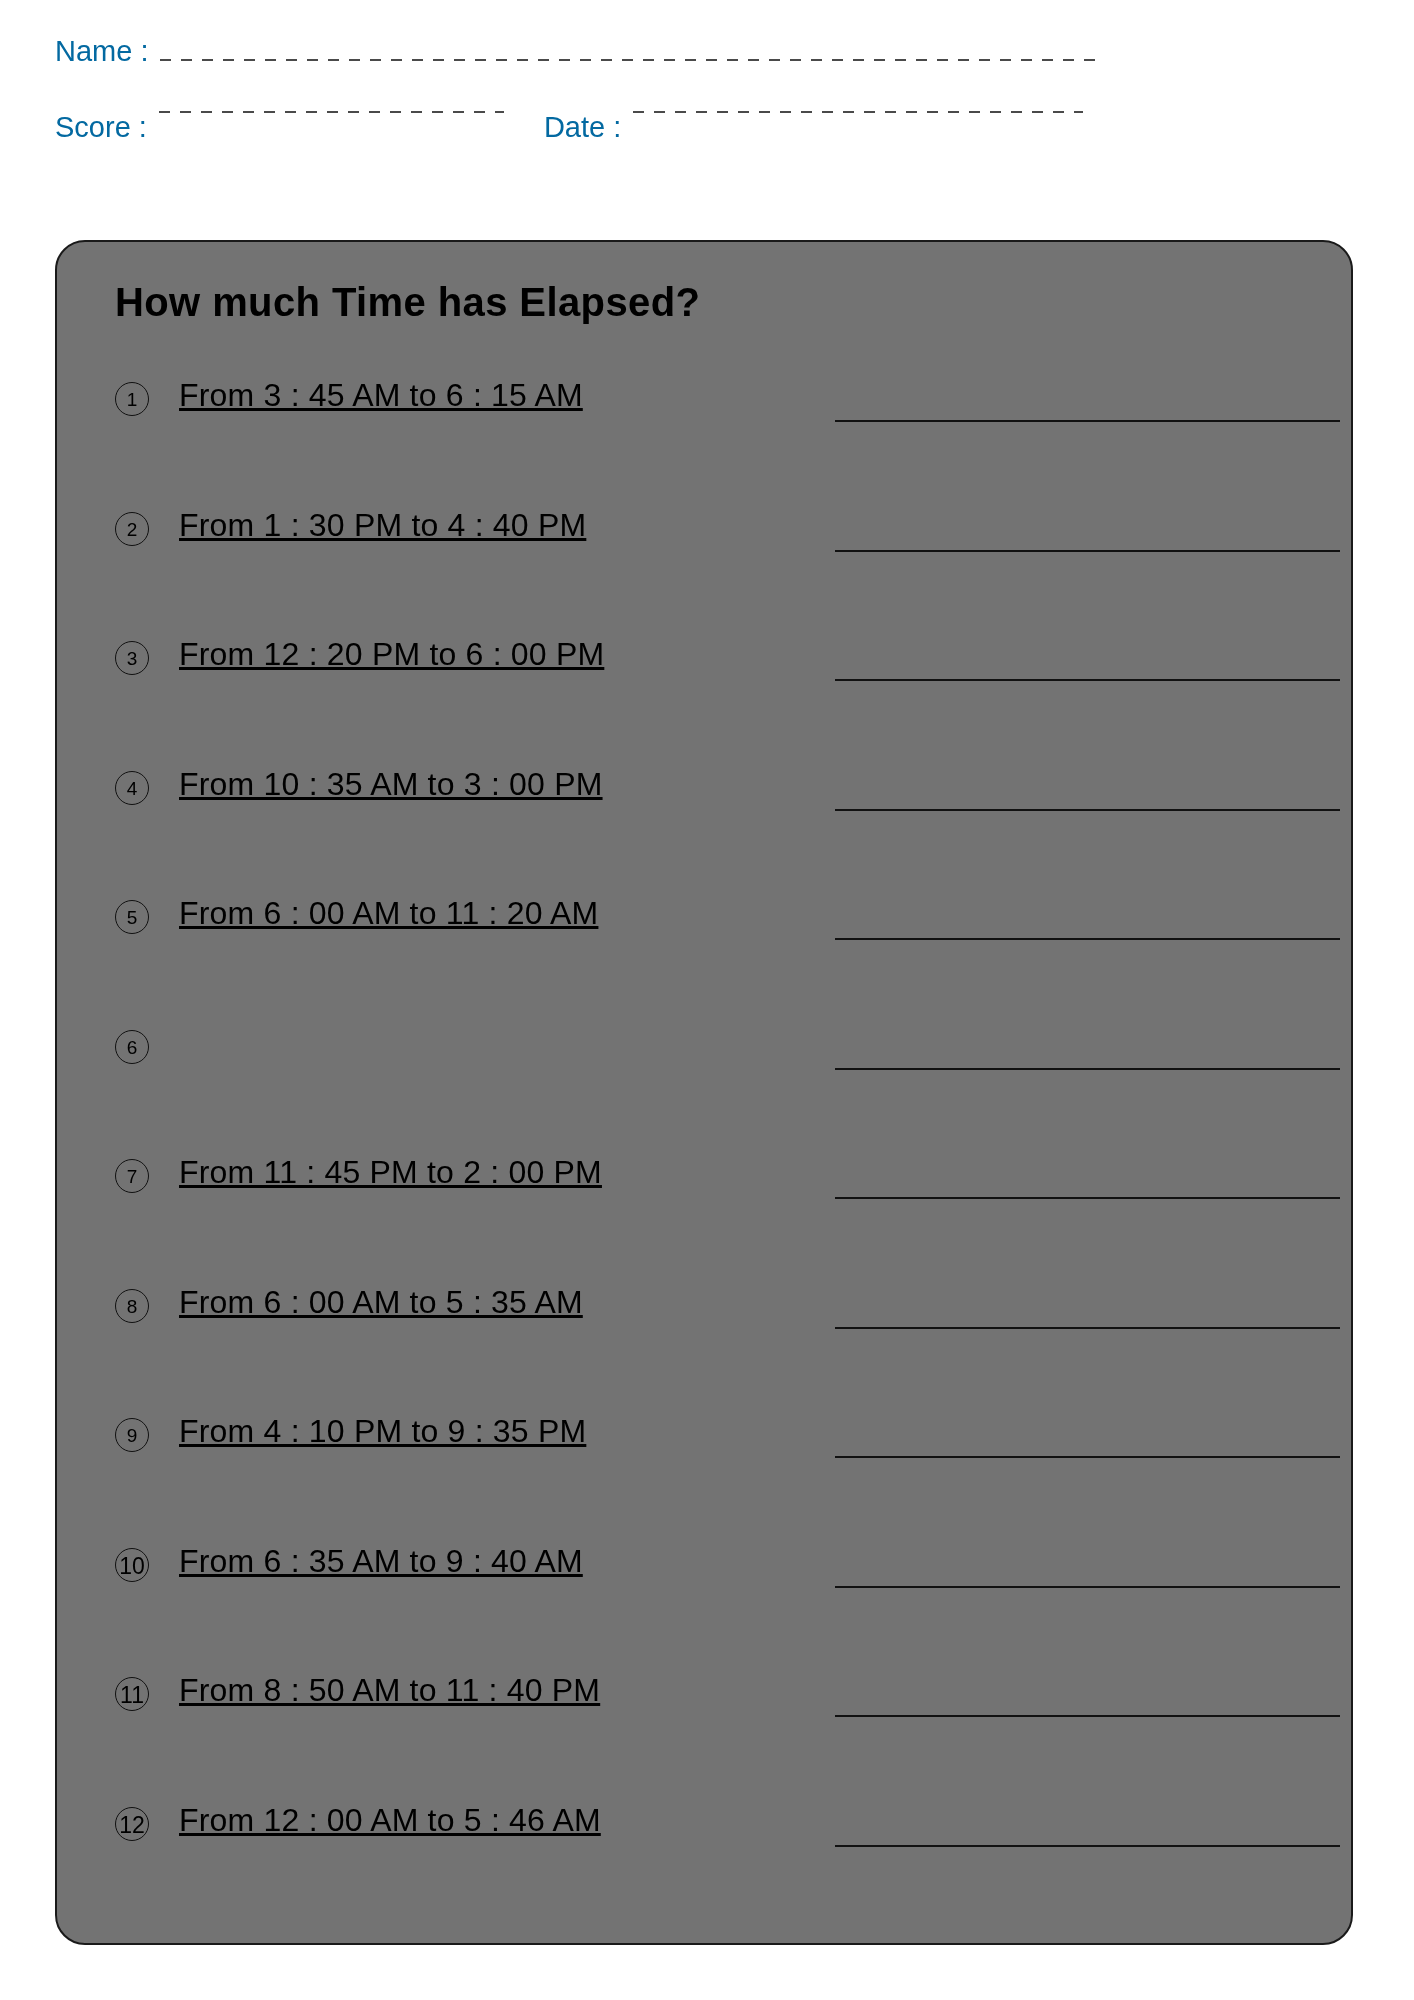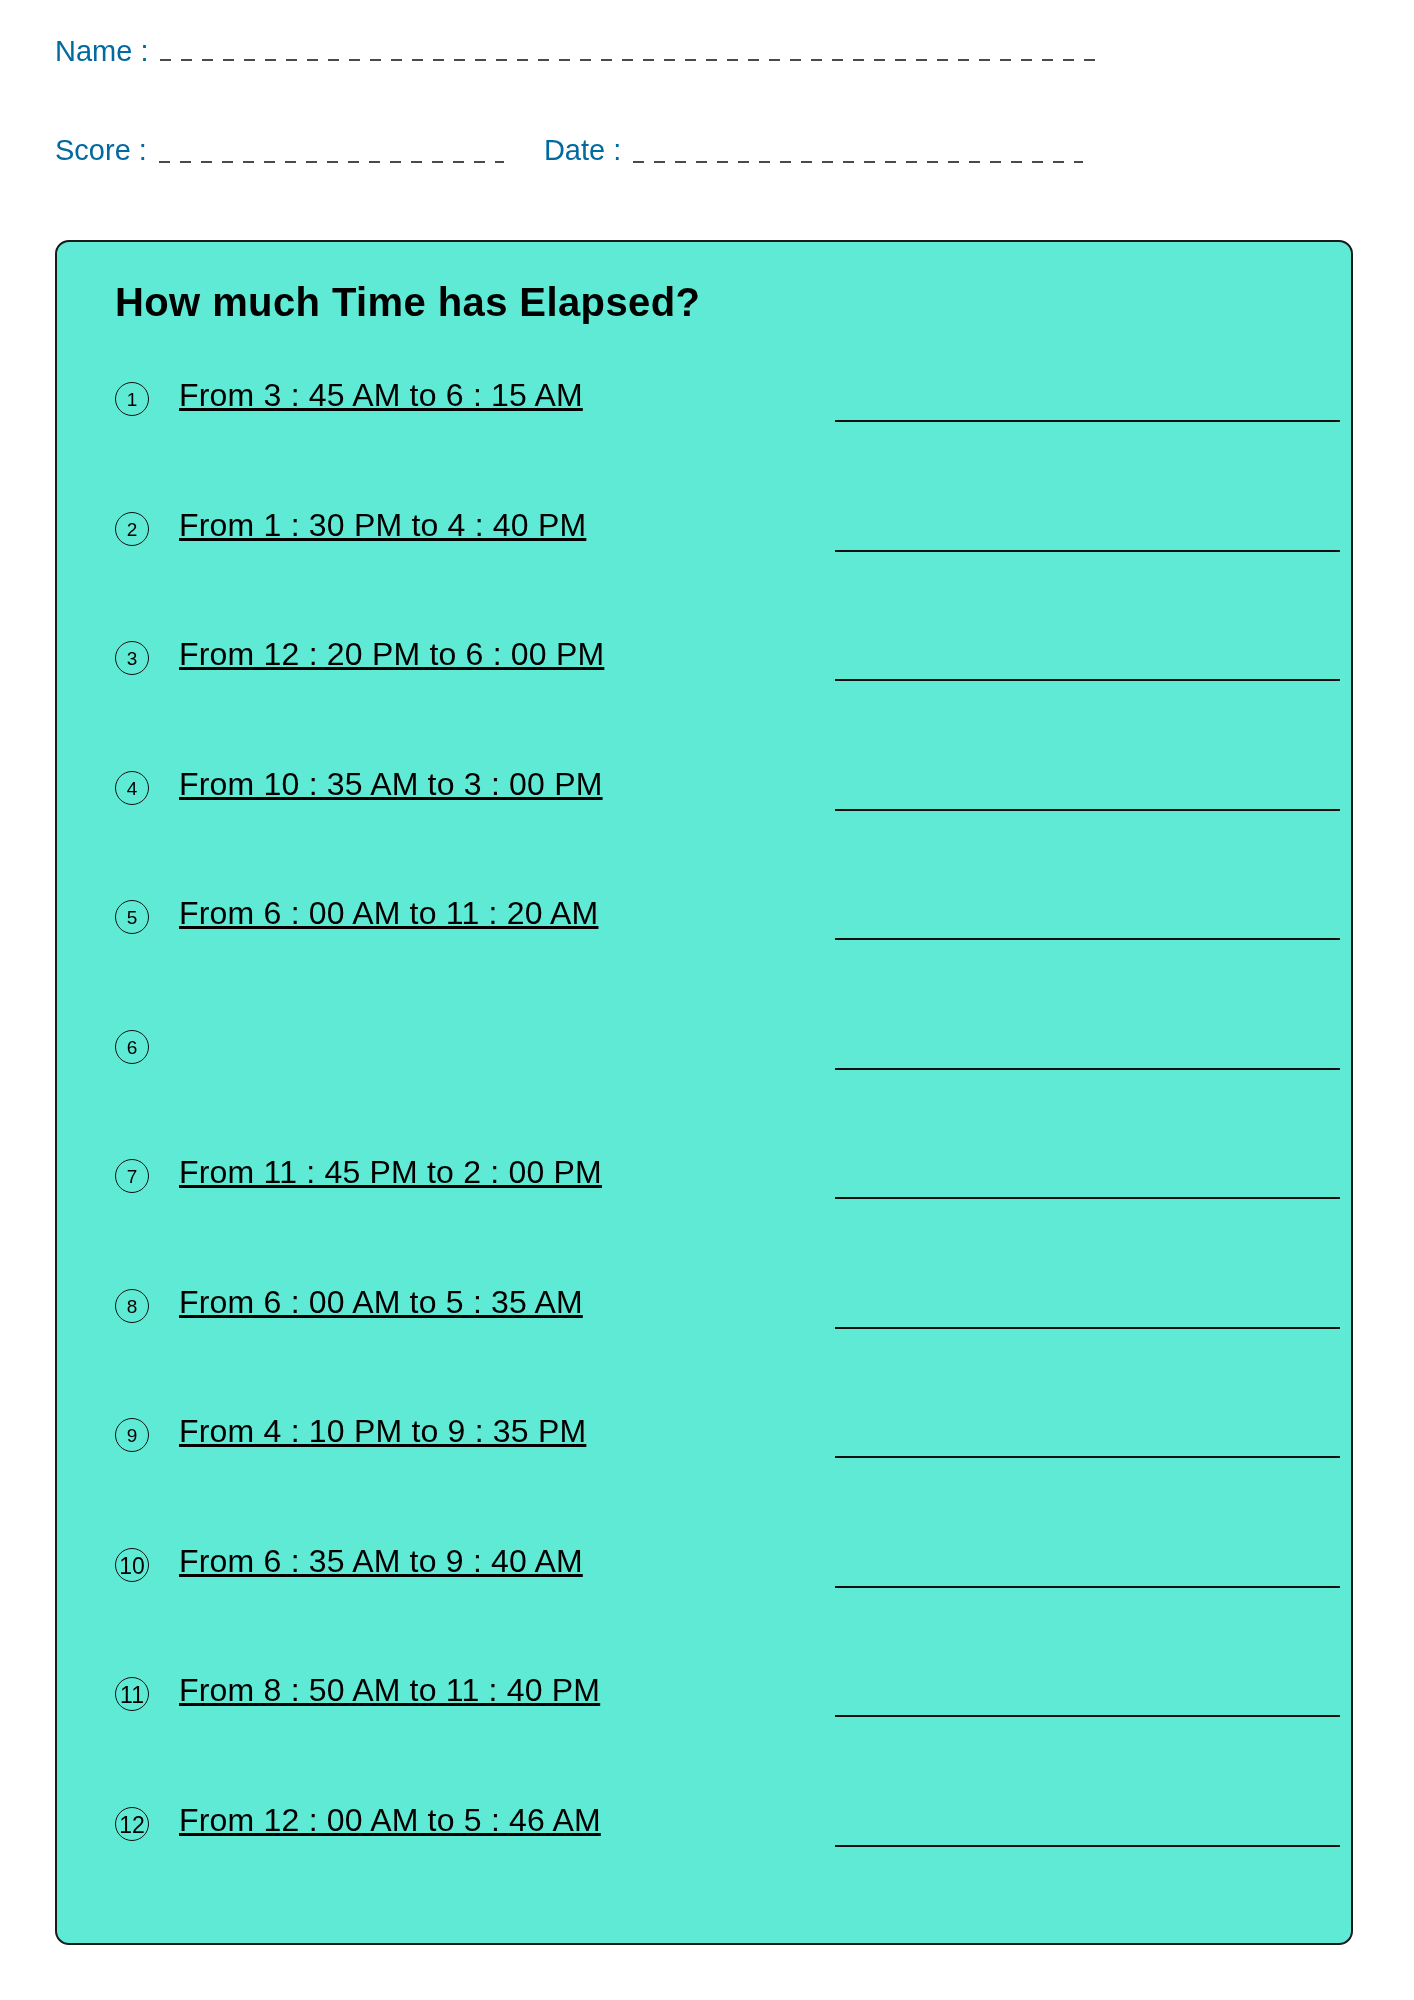--- a/index.html
+++ b/index.html
@@ -50,37 +50,37 @@
       #4a4a4a 0px, #4a4a4a 11px,
       rgba(0,0,0,0) 11px, rgba(0,0,0,0) 21px
     );
   }
   .dash-name { width: 940px; }
   .dash-score { width: 345px; }
   .dash-date { width: 450px; }
 
   .hdr-row2 {
     display: flex;
-    align-items: flex-end;
+    align-items: flex-start;
     height: 48px;
-    margin-top: 36px;
+    margin-top: 28px;
   }
   .hdr-gap { width: 40px; }
 
   
   .card {
     position: absolute;
     left: 55px;
     top: 240px;
     width: 1298px;
     height: 1705px;
     border: 2px solid #1a1a1a;
-    border-radius: 14px;
+    border-radius: 30px;
     box-sizing: border-box;
-    background: #5eead4;
+    background: #737373;
   }
 
   .card-title {
     position: absolute;
     left: 58px;
     top: 38px;
     font-size: 40px;
     font-weight: bold;
     letter-spacing: 0.4px;
   }

